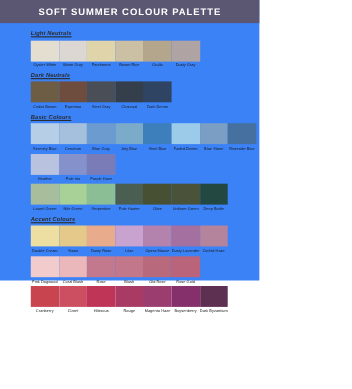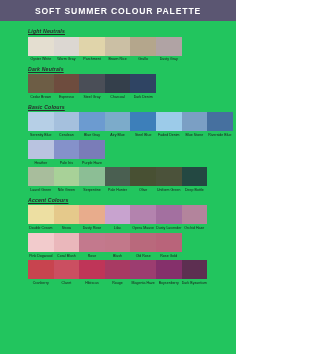--- a/index.html
+++ b/index.html
@@ -9,22 +9,22 @@
   body {
     width: 236px;
     height: 354px;
     background: #ffffff;
     font-family: "Liberation Sans", sans-serif;
     overflow: hidden;
   }
   #page {
     position: relative;
     width: 236px;
-    height: 354px;
-    background: #22c55e;
+    height: 255px;
+    background: #3b82f6;
   }
 
   
   .header {
     height: 21px;
     background: #5b5672;
     display: flex;
     align-items: center;
     justify-content: center;
   }

